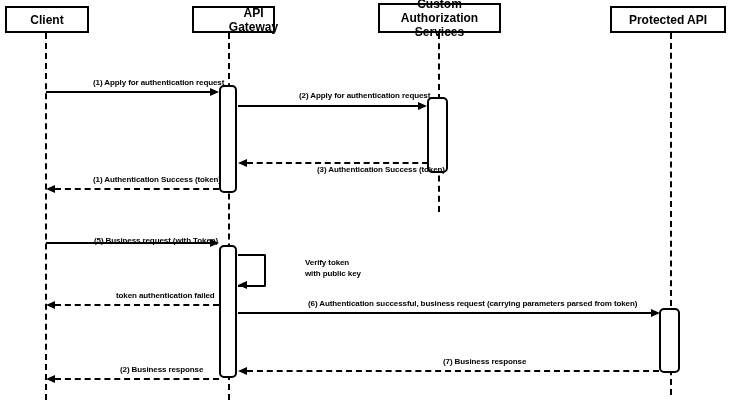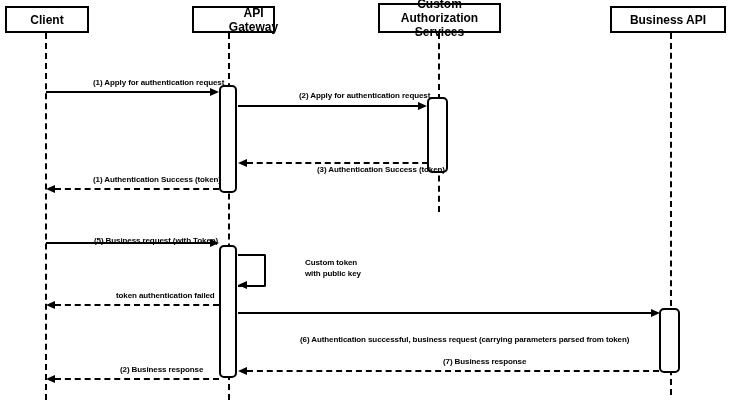--- a/index.html
+++ b/index.html
@@ -55,21 +55,21 @@
   <div class="pbox" style="left:5px;top:6px;width:84px;height:27px;">
     <span>Client</span>
   </div>
   <div class="pbox" style="left:192px;top:6px;width:83px;height:27px;padding-left:40px;">
     <span>API Gateway</span>
   </div>
   <div class="pbox" style="left:378px;top:3px;width:123px;height:30px;">
     <span>Custom Authorization Services</span>
   </div>
   <div class="pbox" style="left:610px;top:6px;width:116px;height:27px;">
-    <span>Business API</span>
+    <span>Protected API</span>
   </div>
 
   <div class="activation" style="left:219px;top:85px;width:18px;height:108px;"></div>
   <div class="activation" style="left:427px;top:97px;width:21px;height:76px;"></div>
   <div class="activation" style="left:219px;top:245px;width:18px;height:133px;"></div>
   <div class="activation" style="left:659px;top:308px;width:21px;height:65px;"></div>
 
 
   <div>
     <span class="msg-label" style="left:57px;top:78px;">(1) Apply for authentication request</span>
@@ -97,32 +97,32 @@
 
   <div>
     <span class="msg-label" style="left:58px;top:236px;">(5) Business request (with Token)</span>
     <div class="msg-line solid" style="left:46px;top:242px;width:165px;"></div>
     <div class="head right" style="left:210px;top:239px;"></div>
   </div>
 
   <div>
     <div class="selfloop" style="left:238px;top:254px;width:28px;height:33px;"></div>
     <div class="head left" style="left:238px;top:281px;"></div>
-    <span class="msg-label preline" style="left:269px;top:257px;line-height:11px;">Custom token
+    <span class="msg-label preline" style="left:269px;top:257px;line-height:11px;">Verify token
 with public key</span>
   </div>
 
   <div>
     <span class="msg-label" style="left:80px;top:291px;">token authentication failed</span>
     <div class="msg-line dashed" style="left:55px;top:304px;width:164px;"></div>
     <div class="head left" style="left:46px;top:301px;"></div>
   </div>
 
   <div>
-    <span class="msg-label" style="left:264px;top:299px;margin-top:36px;">(6) Authentication successful, business request (carrying parameters parsed from token)</span>
+    <span class="msg-label" style="left:272px;top:299px;">(6) Authentication successful, business request (carrying parameters parsed from token)</span>
     <div class="msg-line solid" style="left:238px;top:312px;width:414px;"></div>
     <div class="head right" style="left:651px;top:309px;"></div>
   </div>
 
   <div>
     <span class="msg-label" style="left:407px;top:357px;">(7) Business response</span>
     <div class="msg-line dashed" style="left:247px;top:370px;width:412px;"></div>
     <div class="head left" style="left:238px;top:367px;"></div>
   </div>
 

